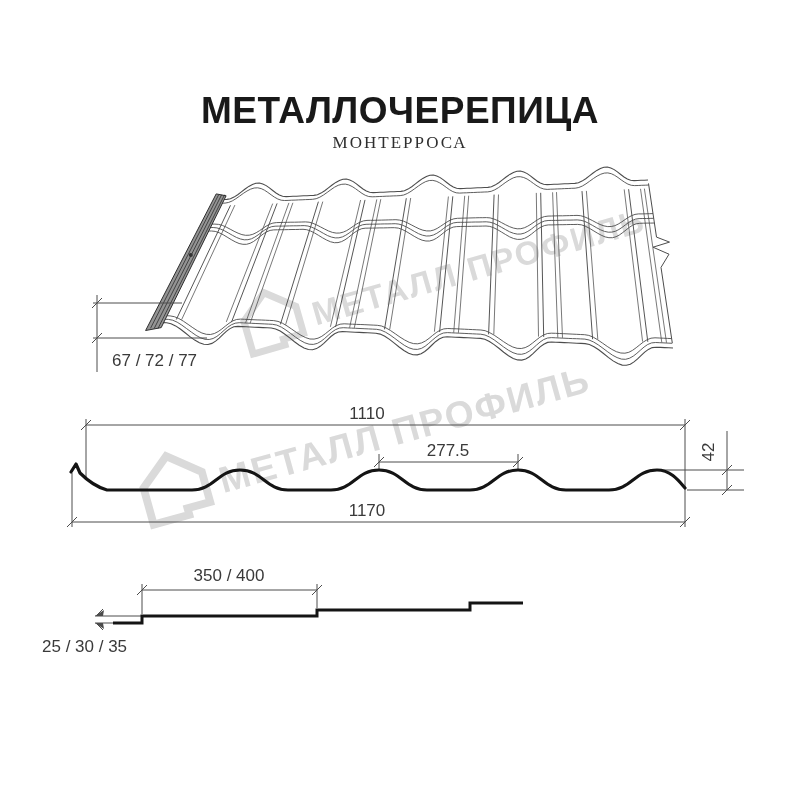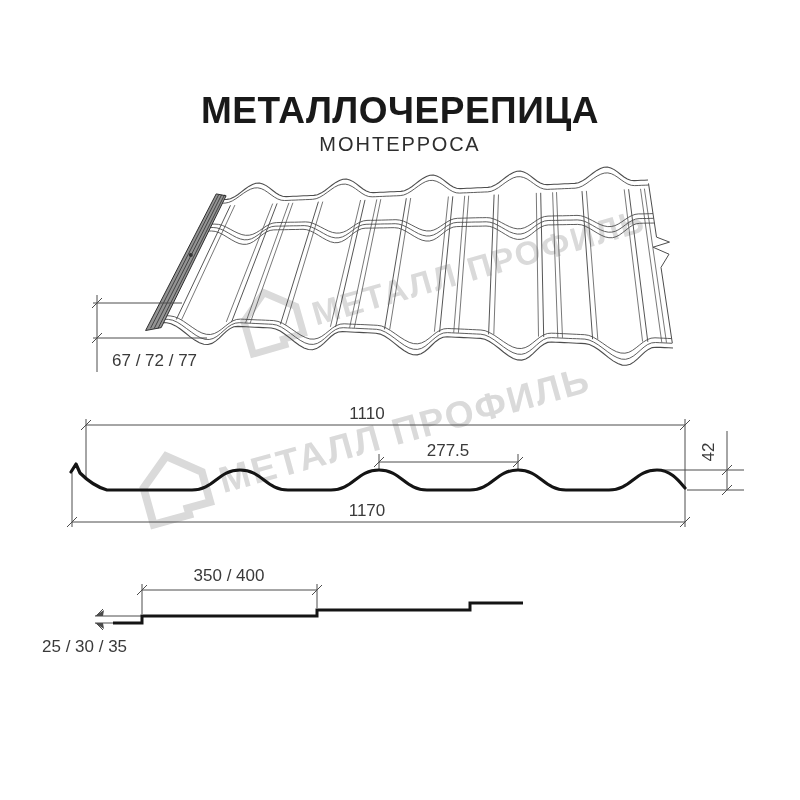--- a/index.html
+++ b/index.html
@@ -1,21 +1,21 @@
 <!DOCTYPE html>
 <html><head>
 <meta charset="utf-8">
 <style>
   html,body{margin:0;padding:0;background:#fff;}
   .stage{position:relative;width:800px;height:800px;background:#fff;overflow:hidden;
          font-family:"Liberation Sans",sans-serif;}
   .title{position:absolute;top:90px;left:0;width:800px;text-align:center;
          font-size:37px;font-weight:bold;letter-spacing:.5px;color:#191919;}
   .subtitle{position:absolute;top:133px;left:0;width:800px;text-align:center;
-         font-family:Liberation Sans, sans-serif;font-size:20px;letter-spacing:2px;color:#2e2e2e;}
+         font-family:Liberation Serif, serif;font-size:17px;letter-spacing:2px;color:#2e2e2e;}
   svg{position:absolute;left:0;top:0;}
   .dim{font-family:"Liberation Sans",sans-serif;font-size:17px;fill:#3a3a3a;}
   .wm{font-family:"Liberation Sans",sans-serif;font-weight:bold;font-size:33px;
       fill:#dadada;letter-spacing:2px;}
   .wm2{font-family:"Liberation Sans",sans-serif;font-weight:bold;font-size:37px;
       fill:#dadada;letter-spacing:2px;}
 </style>
 </head>
 <body>
 

